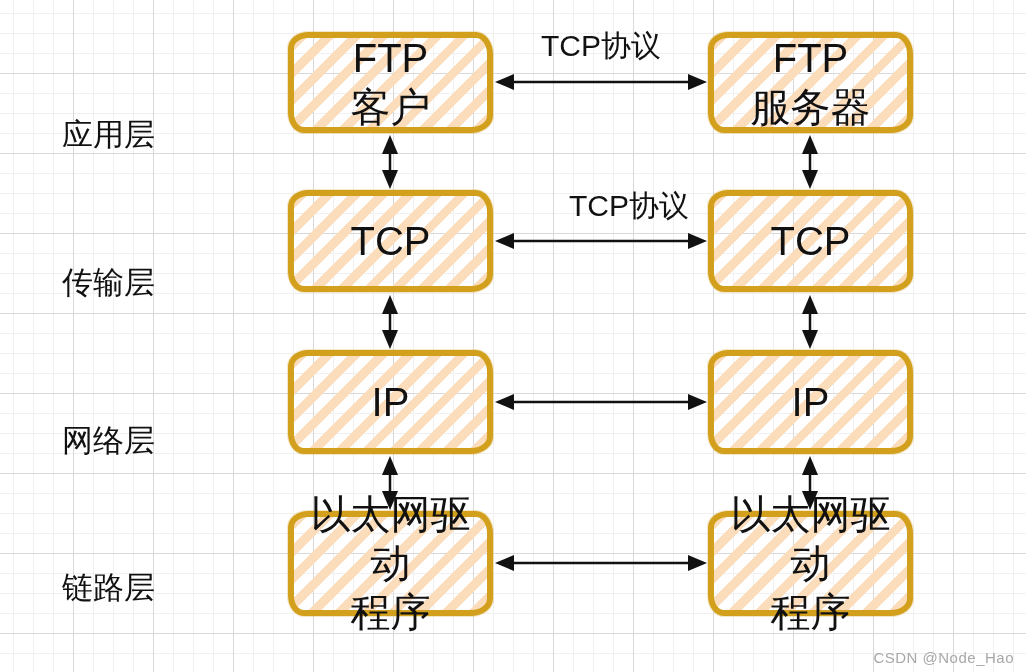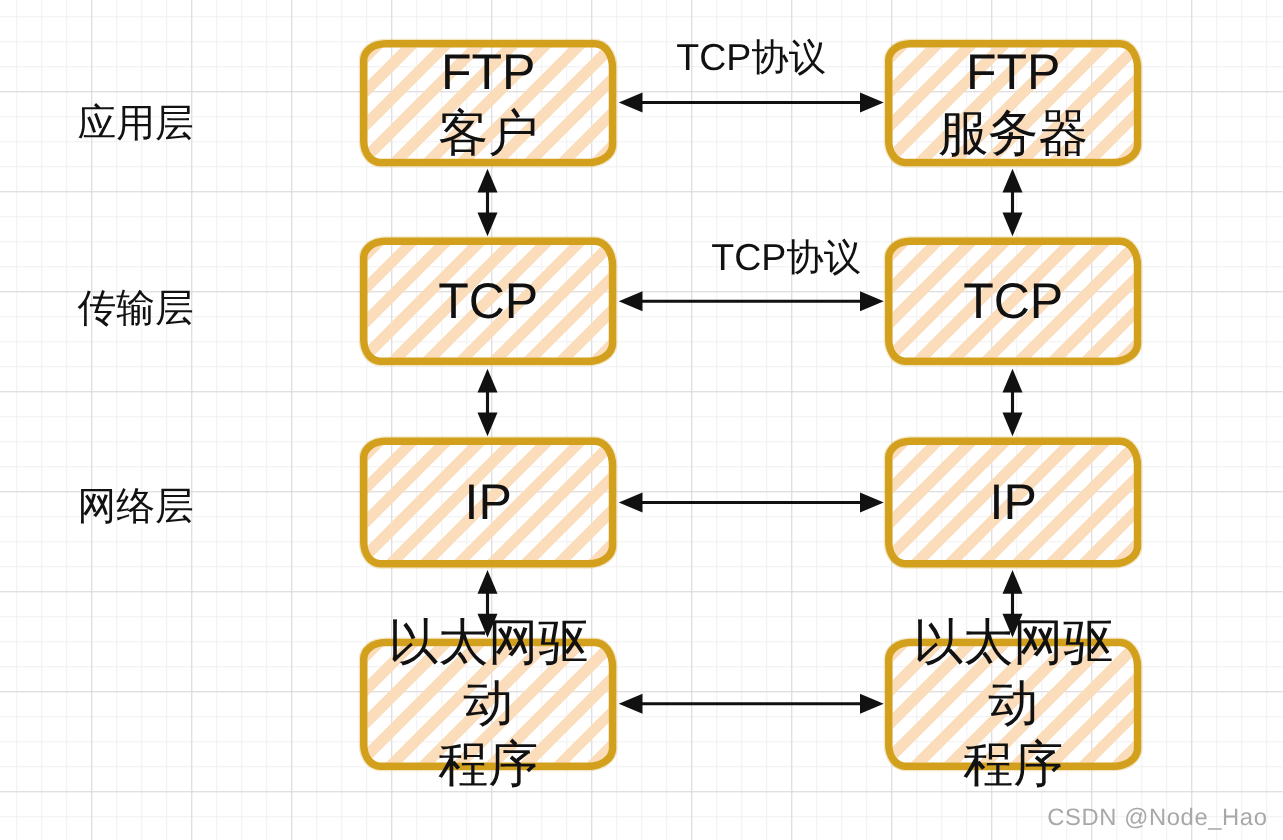--- a/index.html
+++ b/index.html
@@ -18,33 +18,34 @@
   .box{
     position:absolute;box-sizing:border-box;
     border:6px solid #d2a01d;
     border-radius:20px 17px 22px 16px / 16px 22px 17px 20px;
     background:repeating-linear-gradient(135deg, #fbdcbb 0 9px, rgba(255,255,255,0) 9px 19px);
     display:flex;flex-direction:column;align-items:center;justify-content:center;
     font-size:40px;color:#111;text-align:center;line-height:1.22;
     box-shadow:0 0 0 1px rgba(210,160,29,0.25);
   }
   .box-line{display:block;}
-  .layer-label{position:absolute;left:62px;font-size:31px;color:#111;white-space:nowrap;}
+  .layer-label{position:absolute;left:62px;font-size:31px;color:#111;white-space:nowrap;margin-top:36px;}
   .proto-label{position:absolute;left:601px;transform:translateX(-50%);font-size:30px;color:#111;white-space:nowrap;}
   .arrow{position:absolute;}
-  .watermark{position:absolute;right:12px;bottom:6px;font-size:19px;color:#a8a8a8;letter-spacing:0.5px;}
+  .watermark{position:absolute;right:12px;bottom:6px;font-size:15px;color:#a8a8a8;letter-spacing:0.5px;}
 </style>
 </head>
 <body>
 
 <div class="canvas">
 
   <div class="layer-label" style="top:78px;">应用层</div>
   <div class="layer-label" style="top:384px;">网络层</div>
   <div class="layer-label" style="top:226px;">传输层</div>
+  <div class="layer-label" style="top:531px;">链路层</div>
 
   <div class="proto-label" style="top:26px;">TCP协议</div>
   <div class="proto-label" style="top:186px;margin-left:28px;">TCP协议</div>
 
   <div class="box" style="left:288px;top:32px;width:205px;height:101px;">
     <span class="box-line">FTP</span>
     <span class="box-line">客户</span>
   </div>
   <div class="box" style="left:708px;top:32px;width:205px;height:101px;">
     <span class="box-line">FTP</span>

